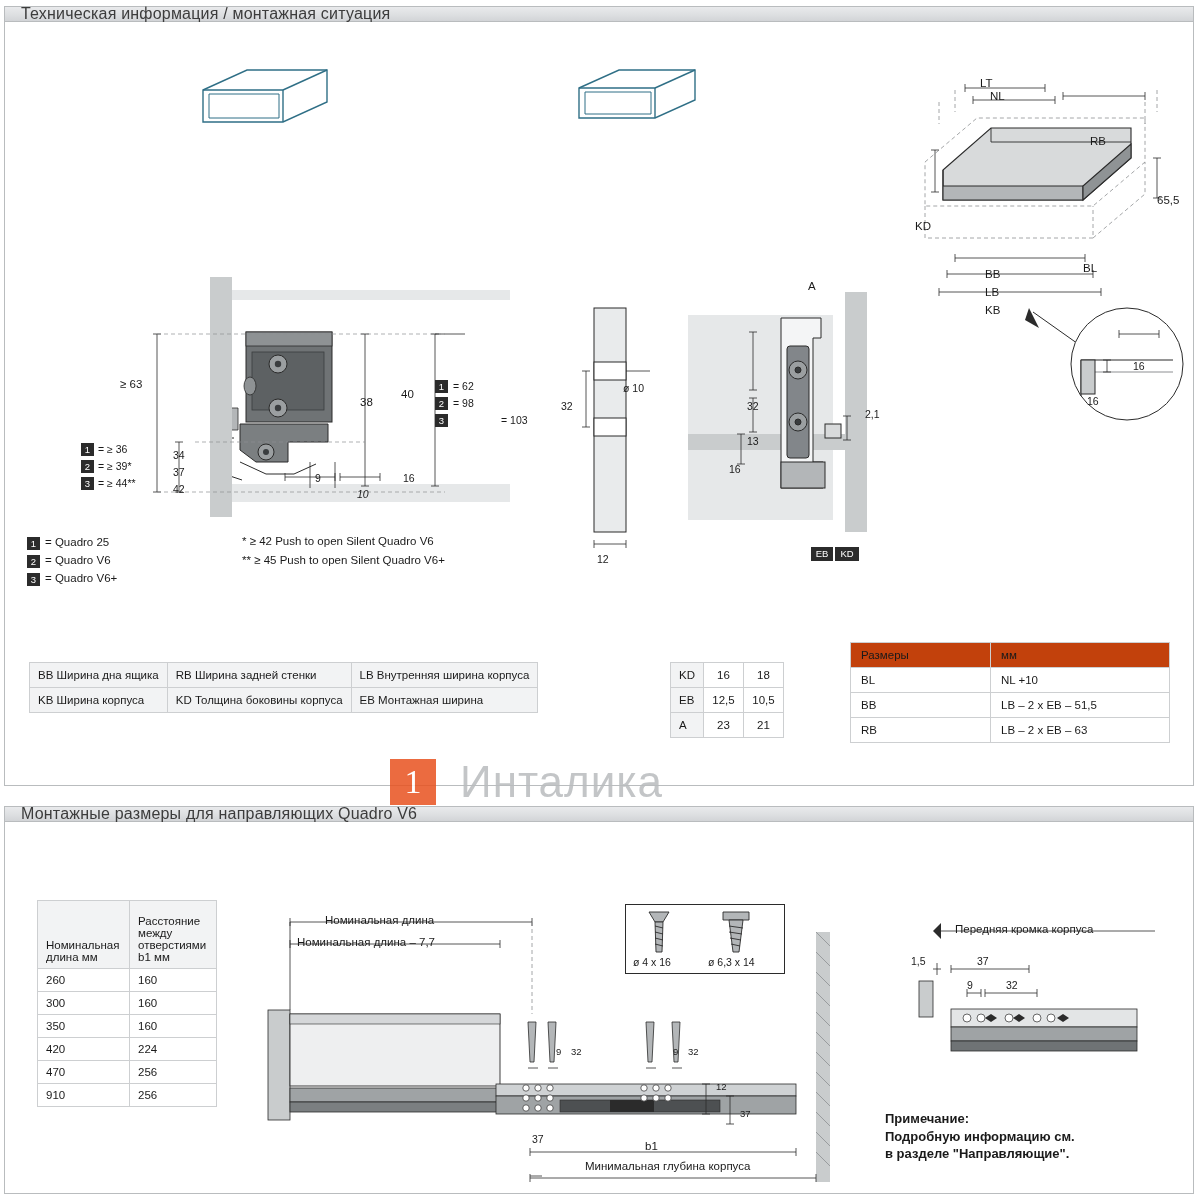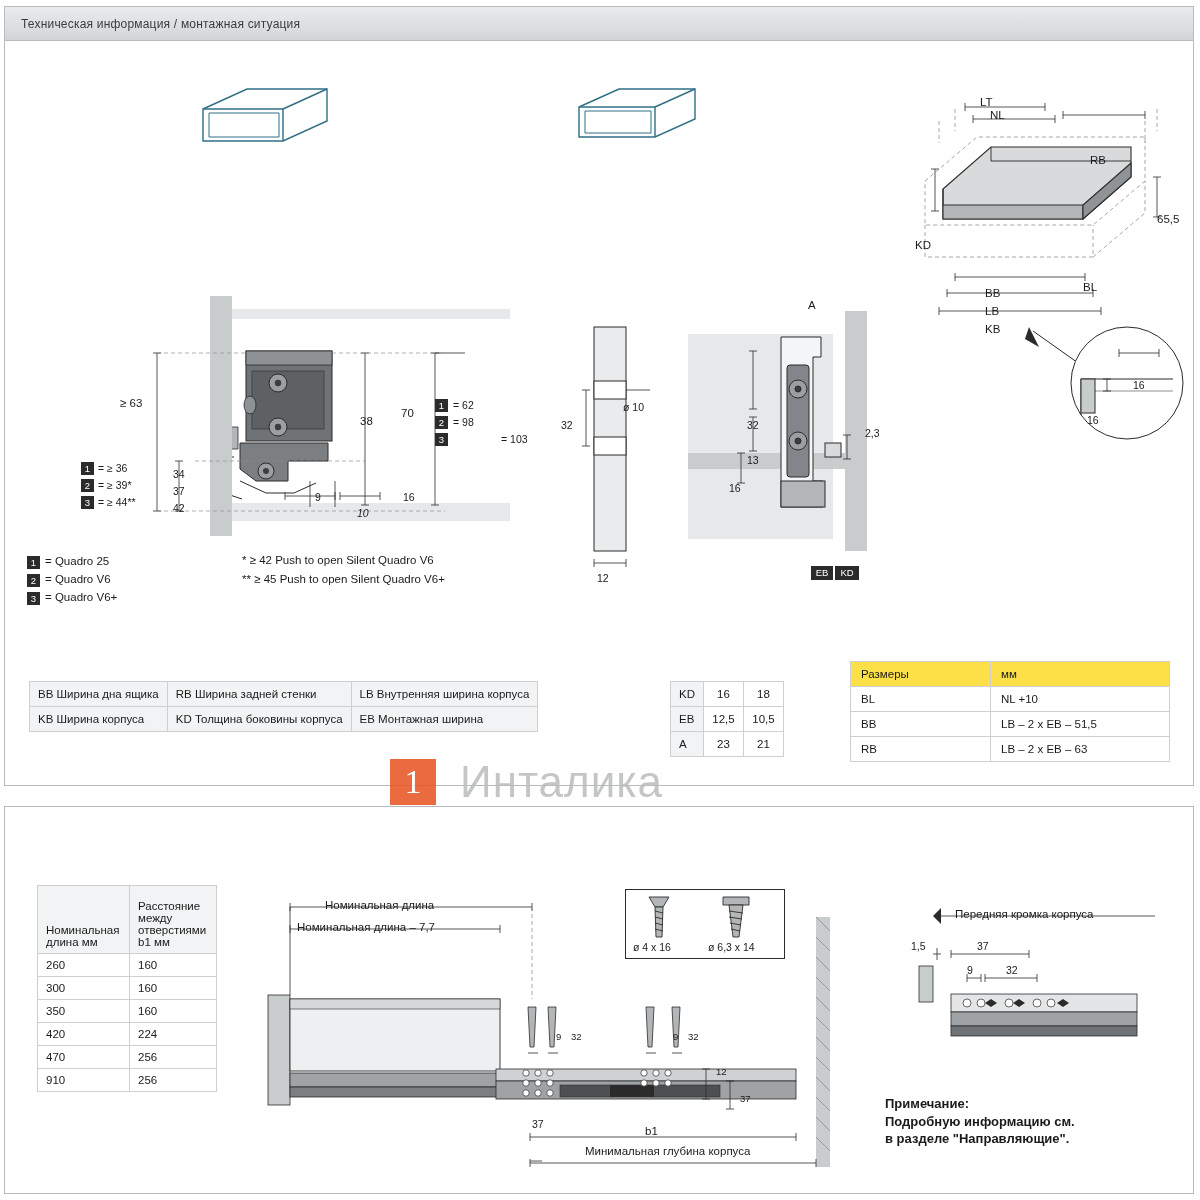--- a/index.html
+++ b/index.html
@@ -15,26 +15,26 @@
   
   .panel {
     position: absolute;
     border: 1px solid #b9bcbe;
     background: #ffffff;
   }
   #panel-top { left: 4px; top: 6px; width: 1190px; height: 780px; }
   #panel-bottom { left: 4px; top: 806px; width: 1190px; height: 388px; }
 
   .panel-header {
-    height: 34px;
+    height: 15px;
     background: linear-gradient(to bottom, #e9eaec 0%, #dcdee0 60%, #d2d4d7 100%);
     border-bottom: 1px solid #b9bcbe;
     display: flex; align-items: center;
     padding-left: 16px;
-    font-size: 12px;
+    font-size: 16px;
     color: #3c3c3c;
     letter-spacing: .2px;
   }
 
   .panel-body { position: relative; width: 100%; height: calc(100% - 34px); }
 
   
   .lbl {
     position: absolute;
     font-size: 11.5px;
@@ -73,21 +73,21 @@
     position: absolute;
     border-collapse: collapse;
     font-size: 11.5px;
   }
   table.dims td, table.dims th {
     border: 1px solid #cdcfd1;
     padding: 6px 10px;
     text-align: left;
     font-weight: normal;
   }
-  table.dims thead td { background: #fde047; }
+  table.dims thead td { background: #c2410c; }
   table.dims tbody td { background: #ffffff; }
 
   table.nl {
     position: absolute;
     border-collapse: collapse;
     font-size: 11.5px;
     width: 180px;
   }
   table.nl td, table.nl th {
     border: 1px solid #cdcfd1;
@@ -289,21 +289,21 @@
         </g>
         <g stroke="#8d8f92" stroke-width=".7" stroke-dasharray="4 3" fill="none">
           <path d="M22 62 L310 62"></path>
           <path d="M22 220 L310 220"></path>
           <path d="M60 170 L230 170"></path>
         </g>
       </svg>
 
       <div class="lbl" style="left:115px;top:356px;">≥ 63</div>
       <div class="lbl" style="left:355px;top:374px;">38</div>
-      <div class="lbl" style="left:396px;top:366px;">70</div>
+      <div class="lbl" style="left:396px;top:366px;">40</div>
 
       <div class="lbl sm" style="left:168px;top:427px;">34</div>
       <div class="lbl sm" style="left:168px;top:444px;">37</div>
       <div class="lbl sm" style="left:168px;top:461px;">42</div>
 
       <div class="badge" style="left:76px;top:421px;">1</div>
       <div class="lbl sm" style="left:93px;top:421px;">= ≥ 36</div>
       <div class="badge" style="left:76px;top:438px;">2</div>
       <div class="lbl sm" style="left:93px;top:438px;">= ≥ 39*</div>
       <div class="badge" style="left:76px;top:455px;">3</div>
@@ -379,21 +379,21 @@
             <path d="M42 152 L50 152"></path>
           <path d="M152 104 L152 128"></path>
             <path d="M148 104 L156 104"></path>
             <path d="M148 128 L156 128"></path>
         </g>
       </svg>
       <div class="lbl" style="left:803px;top:258px;">A</div>
       <div class="lbl sm" style="left:742px;top:378px;">32</div>
       <div class="lbl sm" style="left:742px;top:413px;">13</div>
       <div class="lbl sm" style="left:724px;top:441px;">16</div>
-      <div class="lbl sm" style="left:860px;top:386px;">2,3</div>
+      <div class="lbl sm" style="left:860px;top:386px;">2,1</div>
       <div class="badge" style="left:806px;top:525px;width:22px;height:14px;background:#2b2b2b;">EB</div>
       <div class="badge" style="left:830px;top:525px;width:24px;height:14px;background:#2b2b2b;">KD</div>
 
       <table class="legend" style="left:24px;top:640px;">
         <tbody>
           <tr>
             <td>BB Ширина дна ящика</td>
             <td>RB Ширина задней стенки</td>
             <td>LB Внутренняя ширина корпуса</td>
           </tr>
@@ -450,20 +450,21 @@
 
     </div>
   </div>
 
   <div id="watermark">
     <div class="wm-sq">1</div>
     <div class="wm-text">Инталика</div>
   </div>
 
   <div class="panel" id="panel-bottom">
+    <div class="panel-header">Монтажные размеры для направляющих Quadro V6</div>
     <div class="panel-body">
 
       <table class="nl" style="left:32px;top:78px;">
         <thead>
           <tr>
             <td style="width:92px;">Номинальная длина мм</td>
             <td>Расстояние между отверстиями b1 мм</td>
           </tr>
         </thead>
         <tbody>

